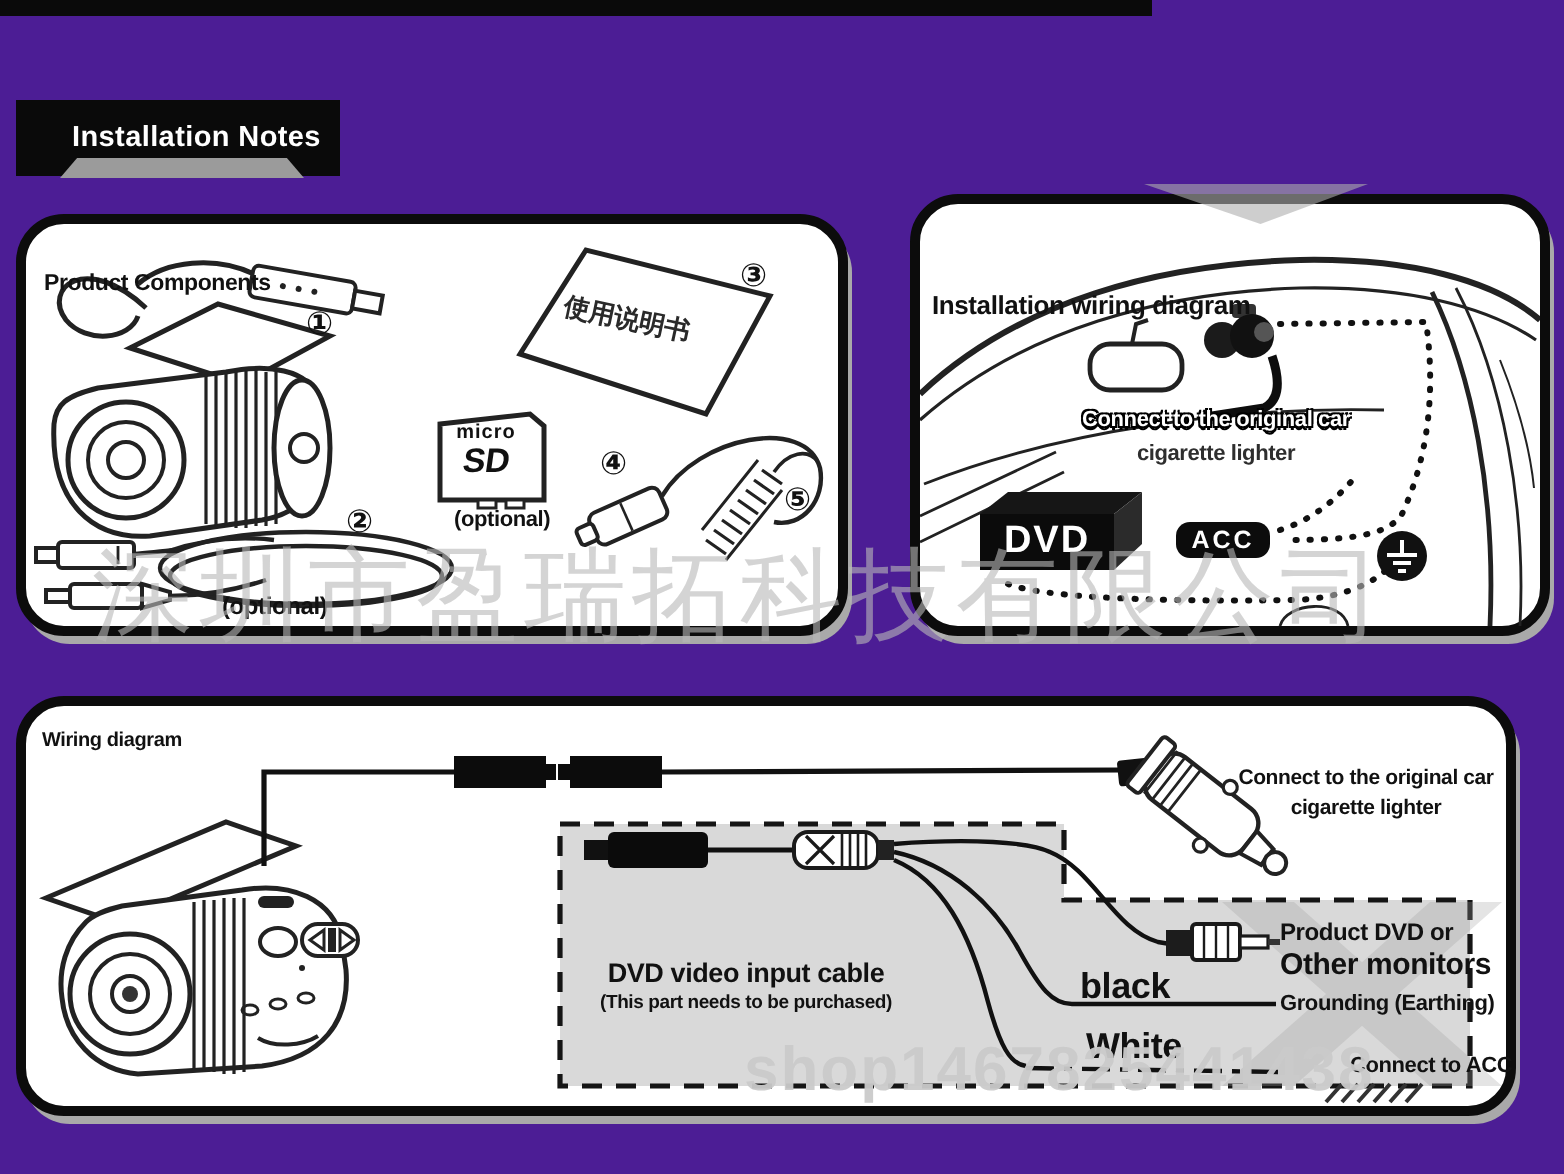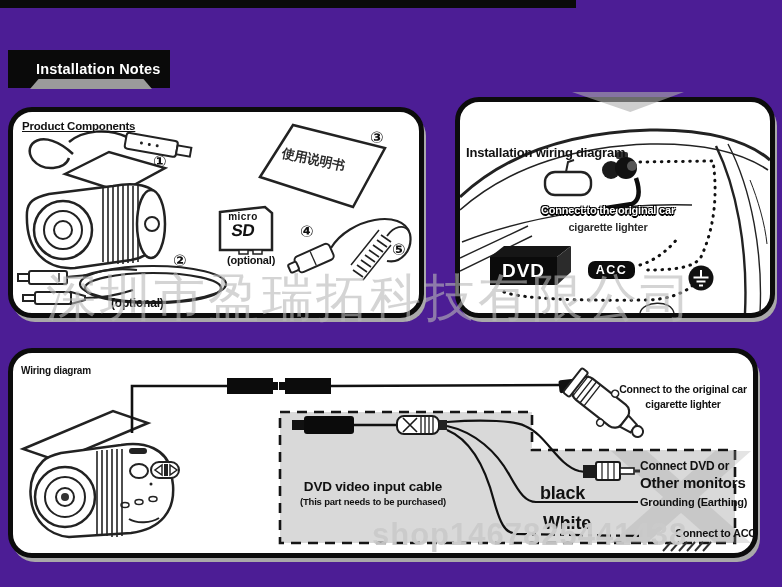--- a/index.html
+++ b/index.html
@@ -89,21 +89,21 @@
           <rect x="282" y="138" width="38" height="17" rx="4" fill="#fff" stroke-width="2"></rect>
           <rect x="274" y="142" width="9" height="9" rx="2" fill="#fff" stroke-width="2"></rect>
           <path d="M300,139 V154" stroke-width="1.3"></path>
         </g>
         <path d="M318,136 C336,106 390,96 397,122 C400,138 388,152 374,149"></path>
         <path d="M338,153 L366,118 M350,168 L378,133" stroke-width="1.5"></path>
         <path d="M340,158 L350,165 M344,153 L354,160 M348,148 L358,155 M352,143 L362,150 M356,138 L366,145 M360,133 L370,140 M364,128 L374,135 M368,123 L378,130" stroke-width="1.6"></path>
         <path d="M374,124 C381,114 391,112 396,119" stroke-width="1.8"></path>
       </g>
     </svg>
-    <div class="t" style="left:9px;top:8px;font-size:11.5px;text-decoration:underline;">Product Components</div>
+    <div class="t" style="left:9px;top:24px;font-size:11.5px;">Product Components</div>
     <div class="num" style="left:140px;top:40px;">①</div>
     <div class="num" style="left:160px;top:139px;">②</div>
     <div class="num" style="left:357px;top:16px;">③</div>
     <div class="num" style="left:287px;top:110px;">④</div>
     <div class="num" style="left:379px;top:128px;">⑤</div>
     <div class="t" style="left:268px;top:42px;width:95px;font-size:13px;transform:rotate(12deg);color:#2a2a2a;">使用说明书</div>
     <div class="t ctr" style="left:208px;top:99px;width:44px;font-size:10px;letter-spacing:0.5px;">micro</div>
     <div class="t ctr" style="left:208px;top:109px;width:44px;font-size:17px;transform:skewX(-8deg);">SD</div>
     <div class="t" style="left:98px;top:184px;font-size:12px;">(optional)</div>
     <div class="t" style="left:214px;top:142px;font-size:11px;">(optional)</div>
@@ -235,21 +235,21 @@
       </g>
       <path d="M650,198 L658,189 M658,198 L666,189 M666,198 L674,189 M674,198 L682,189 M682,198 L690,189 M690,198 L698,189" stroke="#333" stroke-width="2"></path>
     </svg>
     <div class="t" style="left:8px;top:12px;font-size:10px;">Wiring diagram</div>
     <div class="t ctr" style="left:600px;top:30px;width:140px;font-size:10.5px;">Connect to the original car</div>
     <div class="t ctr" style="left:600px;top:45px;width:140px;font-size:10.5px;">cigarette lighter</div>
     <div class="t ctr" style="left:280px;top:126px;width:160px;font-size:13.5px;">DVD video input cable</div>
     <div class="t ctr" style="left:280px;top:143px;width:160px;font-size:9.5px;">(This part needs to be purchased)</div>
     <div class="t" style="left:527px;top:130px;font-size:18px;">black</div>
     <div class="t" style="left:530px;top:160px;font-size:18px;">White</div>
-    <div class="t" style="left:627px;top:106px;font-size:12px;">Connect DVD or</div>
+    <div class="t" style="left:627px;top:106px;font-size:12px;">Product DVD or</div>
     <div class="t" style="left:627px;top:121px;font-size:15px;">Other monitors</div>
     <div class="t" style="left:627px;top:143px;font-size:11px;">Grounding (Earthing)</div>
     <div class="t" style="left:627px;top:174px;font-size:11px;padding-left:35px;">Connect to ACC</div>
   </section>
 
   <div id="wm-cn" class="abs">深圳市盈瑞拓科技有限公司</div>
   <div id="wm-shop" class="abs">shop1467825441438</div>
 
 </div>
 

